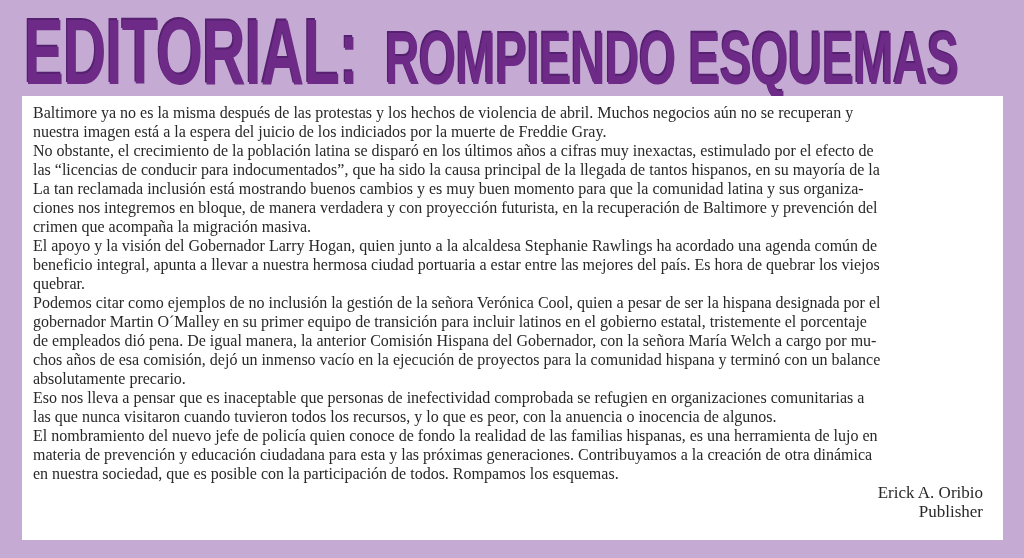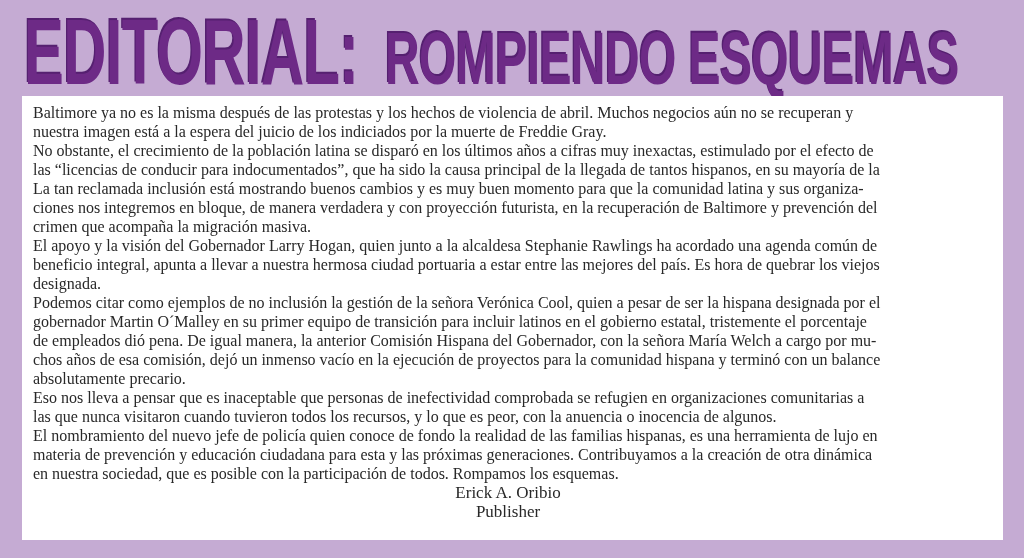--- a/index.html
+++ b/index.html
@@ -41,21 +41,21 @@
     box-sizing:border-box;
     padding:7px 8px 0 11px;
   }
   .body-text{
     font-size:16px;line-height:19px;color:var(--ink);
   }
   .article-line{
     white-space:nowrap;height:19px;overflow:hidden;
   }
   .signature{
-    text-align:center;
+    text-align:right;
     padding-right:12px;
     font-size:17px;line-height:19px;color:var(--ink);
   }
 </style>
 </head>
 <body>
 
 <div class="canvas">
   <header class="masthead">
     <span class="title-main">EDITORIAL:</span>
@@ -66,21 +66,21 @@
     <div class="body-text" id="article-lines">
         <div class="article-line">Baltimore ya no es la misma después de las protestas y los hechos de violencia de abril. Muchos negocios aún no se recuperan y</div>
         <div class="article-line">nuestra imagen está a la espera del juicio de los indiciados por la muerte de Freddie Gray.</div>
         <div class="article-line">No obstante, el crecimiento de la población latina se disparó en los últimos años a cifras muy inexactas, estimulado por el efecto de</div>
         <div class="article-line">las “licencias de conducir para indocumentados”, que ha sido la causa principal de la llegada de tantos hispanos, en su mayoría de la</div>
         <div class="article-line">La tan reclamada inclusión está mostrando buenos cambios y es muy buen momento para que la comunidad latina y sus organiza-</div>
         <div class="article-line">ciones nos integremos en bloque, de manera verdadera y con proyección futurista, en la recuperación de Baltimore y prevención del</div>
         <div class="article-line">crimen que acompaña la migración masiva.</div>
         <div class="article-line">El apoyo y la visión del Gobernador Larry Hogan, quien junto a la alcaldesa Stephanie Rawlings ha acordado una agenda común de</div>
         <div class="article-line">beneficio integral, apunta a llevar a nuestra hermosa ciudad portuaria a estar entre las mejores del país. Es hora de quebrar los viejos</div>
-        <div class="article-line">designada.</div>
+        <div class="article-line">quebrar.</div>
         <div class="article-line">Podemos citar como ejemplos de no inclusión la gestión de la señora Verónica Cool, quien a pesar de ser la hispana designada por el</div>
         <div class="article-line">gobernador Martin O´Malley en su primer equipo de transición para incluir latinos en el gobierno estatal, tristemente el porcentaje</div>
         <div class="article-line">de empleados dió pena. De igual manera, la anterior Comisión Hispana del Gobernador, con la señora María Welch a cargo por mu-</div>
         <div class="article-line">chos años de esa comisión, dejó un inmenso vacío en la ejecución de proyectos para la comunidad hispana y terminó con un balance</div>
         <div class="article-line">absolutamente precario.</div>
         <div class="article-line">Eso nos lleva a pensar que es inaceptable que personas de inefectividad comprobada se refugien en organizaciones comunitarias a</div>
         <div class="article-line">las que nunca visitaron cuando tuvieron todos los recursos, y lo que es peor, con la anuencia o inocencia de algunos.</div>
         <div class="article-line">El nombramiento del nuevo jefe de policía quien conoce de fondo la realidad de las familias hispanas, es una herramienta de lujo en</div>
         <div class="article-line">materia de prevención y educación ciudadana para esta y las próximas generaciones. Contribuyamos a la creación de otra dinámica</div>
         <div class="article-line">en nuestra sociedad, que es posible con la participación de todos. Rompamos los esquemas.</div>

